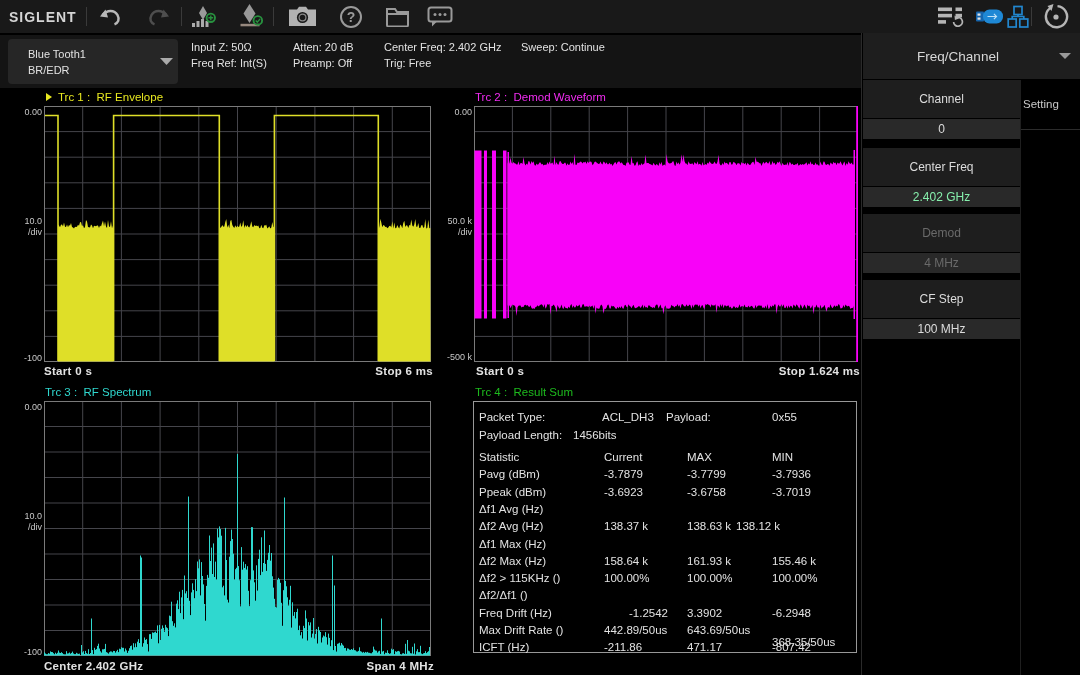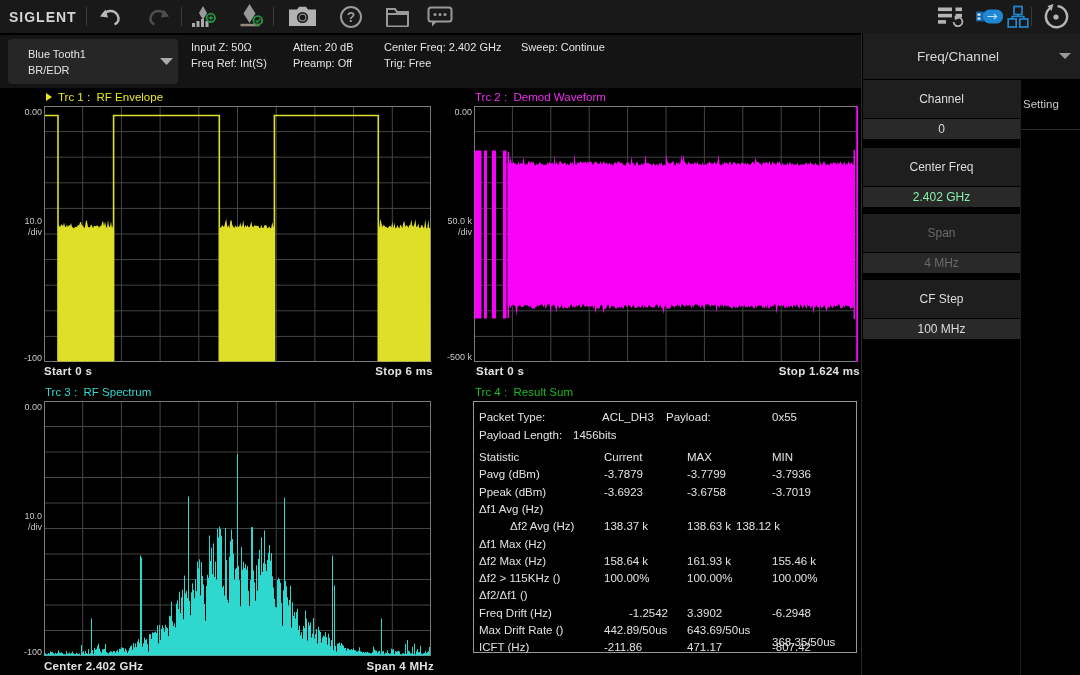--- a/index.html
+++ b/index.html
@@ -118,21 +118,21 @@
 <div class="btn" style="top:80px;height:38px"></div>
 <div class="btnv" style="top:118.5px;height:20.5px"></div>
 <div class="bt" style="top:99px;color:#dcdcdc">Channel</div>
 <div class="bt" style="top:128.7px;color:#dcdcdc">0</div>
 <div class="btn" style="top:148px;height:38px"></div>
 <div class="btnv" style="top:186.5px;height:20.5px"></div>
 <div class="bt" style="top:167px;color:#dcdcdc">Center Freq</div>
 <div class="bt" style="top:196.7px;color:#86efac">2.402 GHz</div>
 <div class="btn" style="top:214px;height:38px"></div>
 <div class="btnv" style="top:252.5px;height:20.5px"></div>
-<div class="bt" style="top:233px;color:#6a6a6a">Span</div>
+<div class="bt" style="top:233px;color:#6a6a6a">Demod</div>
 <div class="bt" style="top:262.7px;color:#6a6a6a">4 MHz</div>
 <div class="btn" style="top:280px;height:38px"></div>
 <div class="btnv" style="top:318.5px;height:20.5px"></div>
 <div class="bt" style="top:299px;color:#dcdcdc">CF Step</div>
 <div class="bt" style="top:328.7px;color:#dcdcdc">100 MHz</div>
 <div class="abs" style="left:1021px;top:80px;width:59px;height:50px;border-bottom:1px solid #2c2c2c"></div>
 <div class="t " style="left:1023px;top:104px;color:#c8c8c8">Setting</div>
 <svg class="abs" style="left:46px;top:92.5px" width="6" height="8">
     <path d="M0 0 L6 4 L0 8 Z" fill="#e8e820"></path>
   </svg>
@@ -253,21 +253,21 @@
 <div class="t " style="left:772px;top:457.0px;">MIN</div>
 <div class="t " style="left:479px;top:474.3px;">Pavg (dBm)</div>
 <div class="t " style="left:604px;top:474.3px;">-3.7879</div>
 <div class="t " style="left:687px;top:474.3px;">-3.7799</div>
 <div class="t " style="left:772px;top:474.3px;">-3.7936</div>
 <div class="t " style="left:479px;top:491.6px;">Ppeak (dBm)</div>
 <div class="t " style="left:604px;top:491.6px;">-3.6923</div>
 <div class="t " style="left:687px;top:491.6px;">-3.6758</div>
 <div class="t " style="left:772px;top:491.6px;">-3.7019</div>
 <div class="t " style="left:479px;top:508.90000000000003px;">Δf1 Avg (Hz)</div>
-<div class="t " style="left:479px;top:526.2px;margin-left:31px;">Δf2 Avg (Hz)</div>
+<div class="t " style="left:479px;top:526.2px;">Δf2 Avg (Hz)</div>
 <div class="t " style="left:604px;top:526.2px;">138.37 k</div>
 <div class="t " style="left:687px;top:526.2px;">138.63 k</div>
 <div class="t " style="left:736px;top:526.2px;">138.12 k</div>
 <div class="t " style="left:479px;top:543.5px;">Δf1 Max (Hz)</div>
 <div class="t " style="left:479px;top:560.8px;">Δf2 Max (Hz)</div>
 <div class="t " style="left:604px;top:560.8px;">158.64 k</div>
 <div class="t " style="left:687px;top:560.8px;text-align:right;">161.93 k</div>
 <div class="t " style="left:772px;top:560.8px;">155.46 k</div>
 <div class="t " style="left:479px;top:578.0999999999999px;">Δf2 &gt; 115KHz ()</div>
 <div class="t " style="left:604px;top:578.0999999999999px;">100.00%</div>

